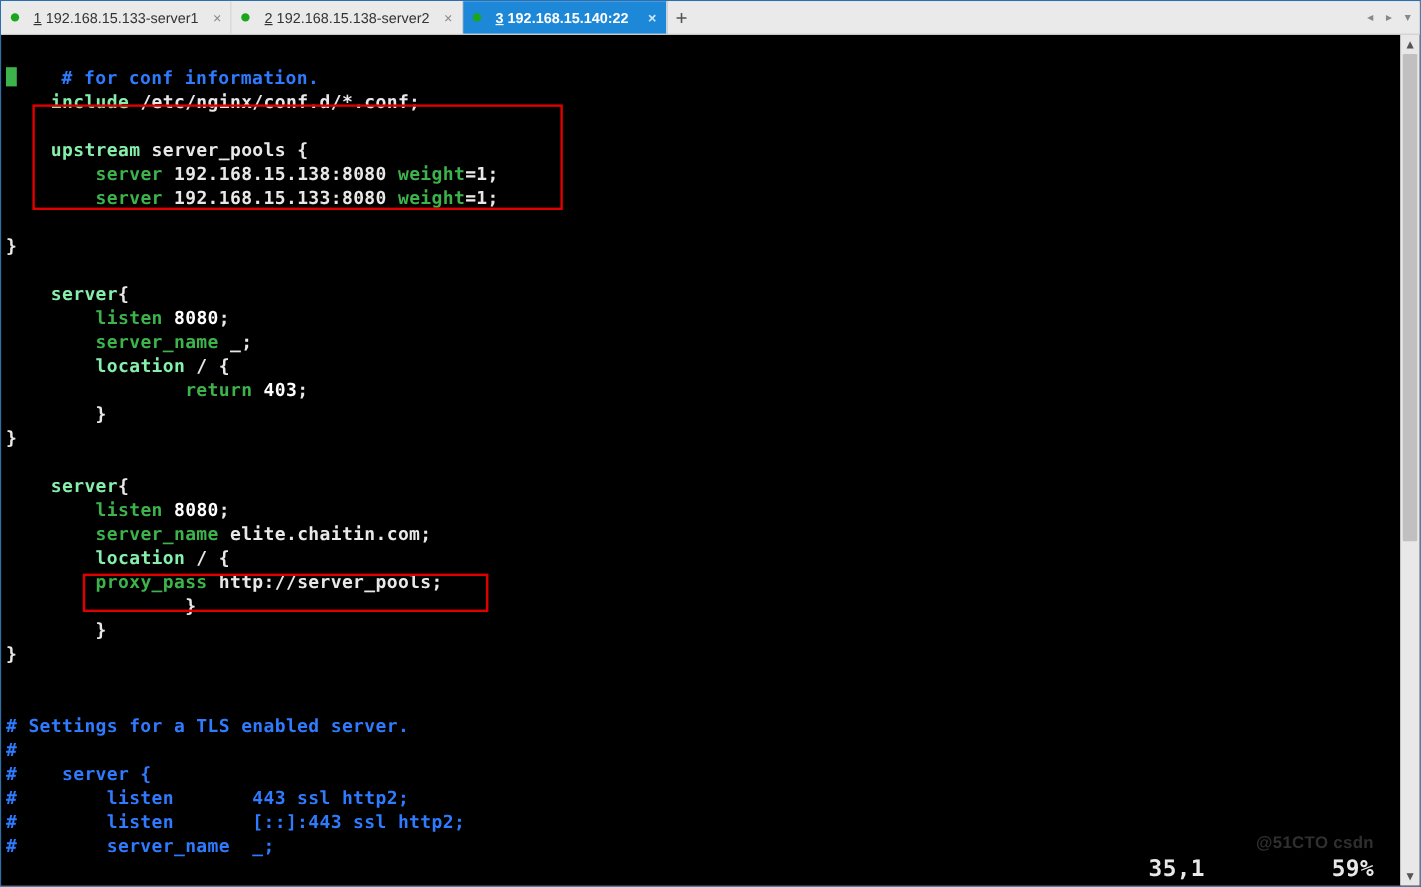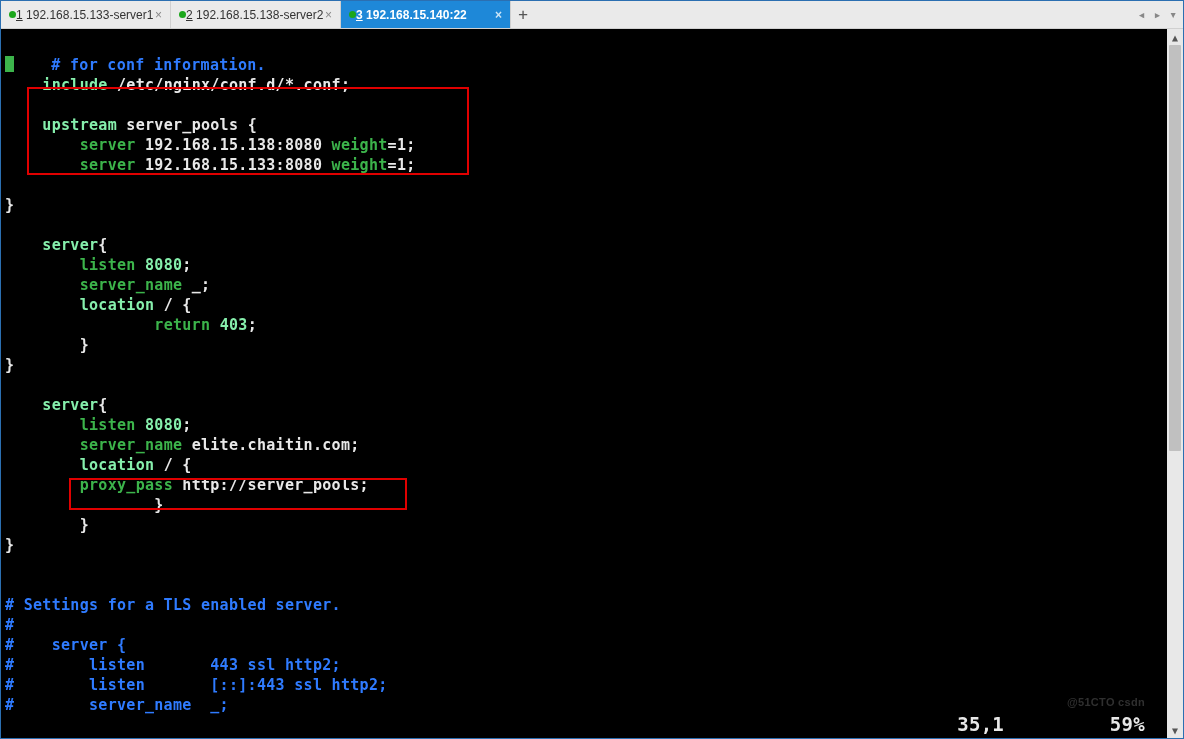--- a/index.html
+++ b/index.html
@@ -30,21 +30,21 @@
     border-bottom: 1px solid #d0d0d0;
     position: relative;
   }
   .tab {
     display: flex;
     align-items: center;
     padding: 0 8px;
     font-family: "Segoe UI", Tahoma, sans-serif;
     font-size: 12px;
     border-right: 1px solid #d0d0d0;
-    gap: 0;
+    gap: 12px;
     cursor: pointer;
     min-width: 170px;
     white-space: nowrap;
     color: #333;
     background: #eaeaea;
   }
   .tab .dot {
     width: 7px; height: 7px; border-radius: 50%; background: #1ba61b;
     flex-shrink: 0;
   }
@@ -113,21 +113,21 @@
     top: 0%; height: 60%;
     background: #c0c0c0;
     border-radius: 1px;
   }
 
   
   .c-blue   { color: #2f7bff; }
   .c-yellow { color: #86efac; }
   .c-green  { color: #3cb44b; }
   .c-white  { color: #e8e8e8; margin-top: 32px; }
-  .c-maroon { color: #86efac; }
+  .c-maroon { color: #ffffff; }
 
   .cursor-block {
     display:inline-block;
     width: 9px; height: 16px;
     background: #3cb44b;
     vertical-align: -2px;
   }
 
   
   .hl-box {
@@ -142,21 +142,21 @@
     right: 22px;
     color: #e8e8e8;
     font-weight: bold;
     font-size: 19px;
     white-space: pre;
   }
   .watermark {
     position:absolute;
     right: 22px;
     bottom: 26px;
-    font-size: 11px;
+    font-size: 14px;
     color: #444;
     font-family: sans-serif;
     opacity: 0.7;
   }
 </style>
 </head>
 <body>
 
 <div class="frame">
 

